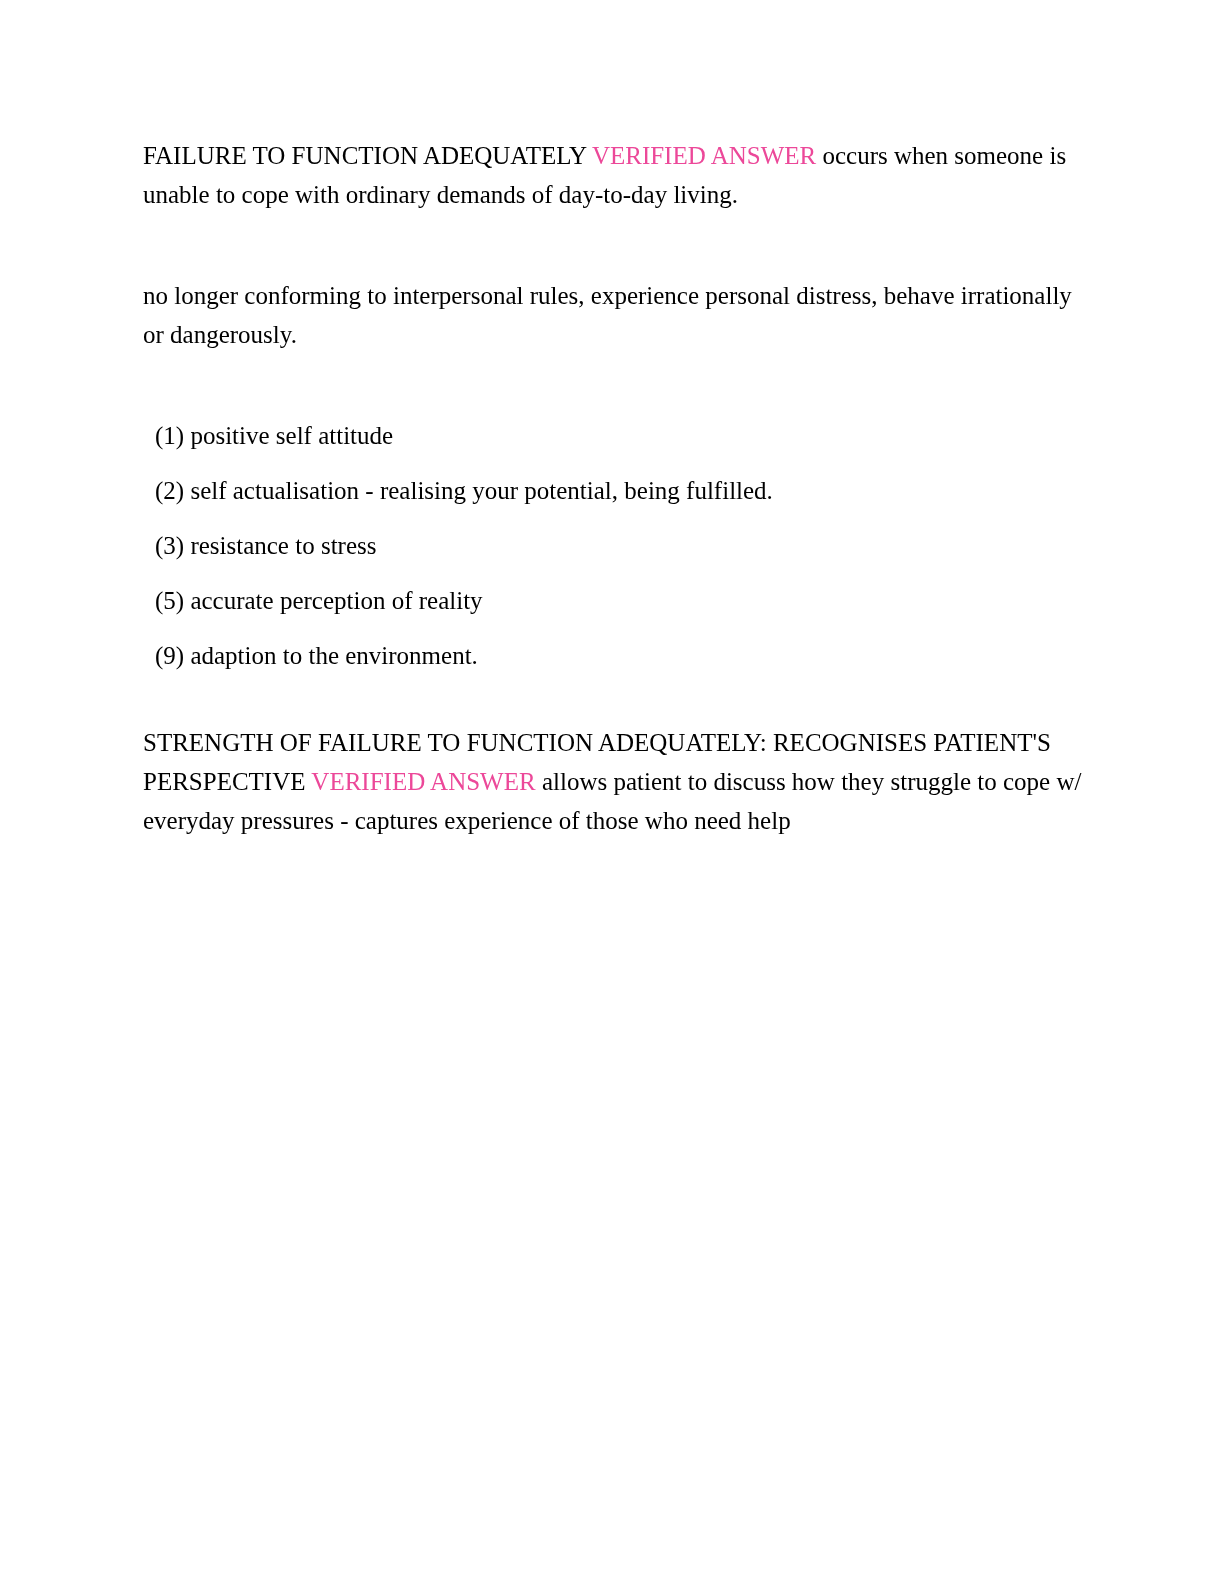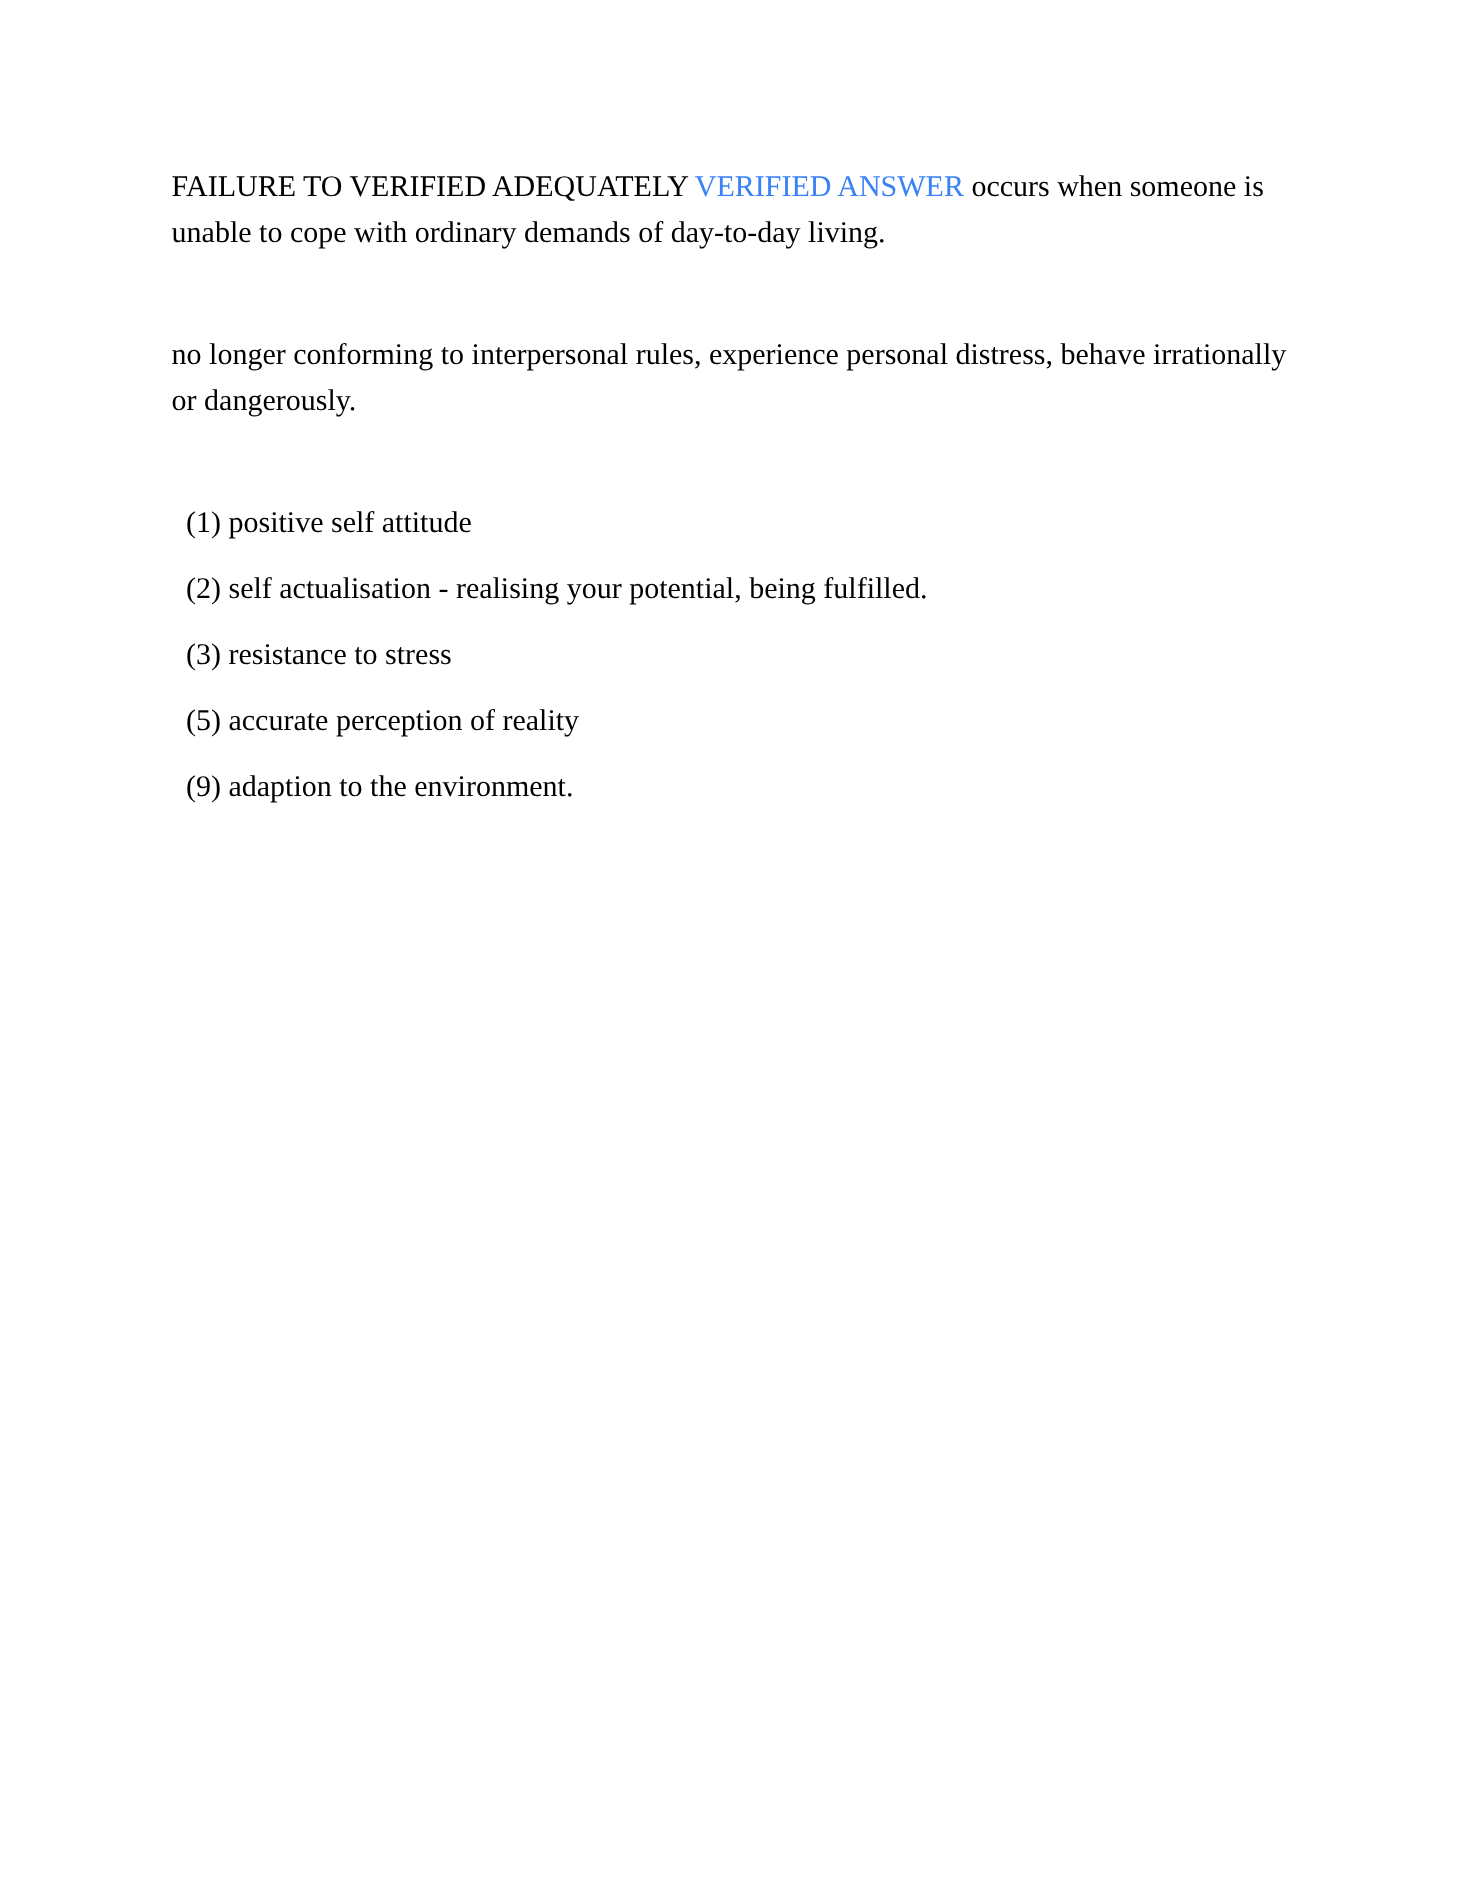--- a/index.html
+++ b/index.html
@@ -23,36 +23,37 @@
   .block-tight {
     margin: 0 0 14px 0;
   }
   .list-group {
     margin: 0 0 48px 0;
   }
   .list-item {
     margin: 0 0 16px 12px;
   }
   .red {
-    color: #3b82f6;
+    color: #ec4899;
   }
 </style>
 </head>
 <body>
 
 <div class="page">
 
-  <p class="block"><span>FAILURE TO VERIFIED ADEQUATELY </span><span class="red">VERIFIED ANSWER</span><span> occurs when someone is unable to cope with ordinary demands of day-to-day living.</span></p>
+  <p class="block"><span>FAILURE TO FUNCTION ADEQUATELY </span><span class="red">VERIFIED ANSWER</span><span> occurs when someone is unable to cope with ordinary demands of day-to-day living.</span></p>
 
   <p class="block"><span>no longer conforming to interpersonal rules, experience personal distress, behave irrationally or dangerously.</span></p>
 
 
 
   <div class="list-group">
     <p class="list-item"><span>(1) positive self attitude</span></p>
     <p class="list-item"><span>(2) self actualisation - realising your potential, being fulfilled.</span></p>
     <p class="list-item"><span>(3) resistance to stress</span></p>
     <p class="list-item"><span>(5) accurate perception of reality</span></p>
     <p class="list-item"><span>(9) adaption to the environment.</span></p>
   </div>
 
+  <p class="block"><span>STRENGTH OF FAILURE TO FUNCTION ADEQUATELY: RECOGNISES PATIENT'S PERSPECTIVE </span><span class="red">VERIFIED ANSWER</span><span> allows patient to discuss how they struggle to cope w/ everyday pressures - captures experience of those who need help</span></p>
 
 </div>
 
 </body></html>

